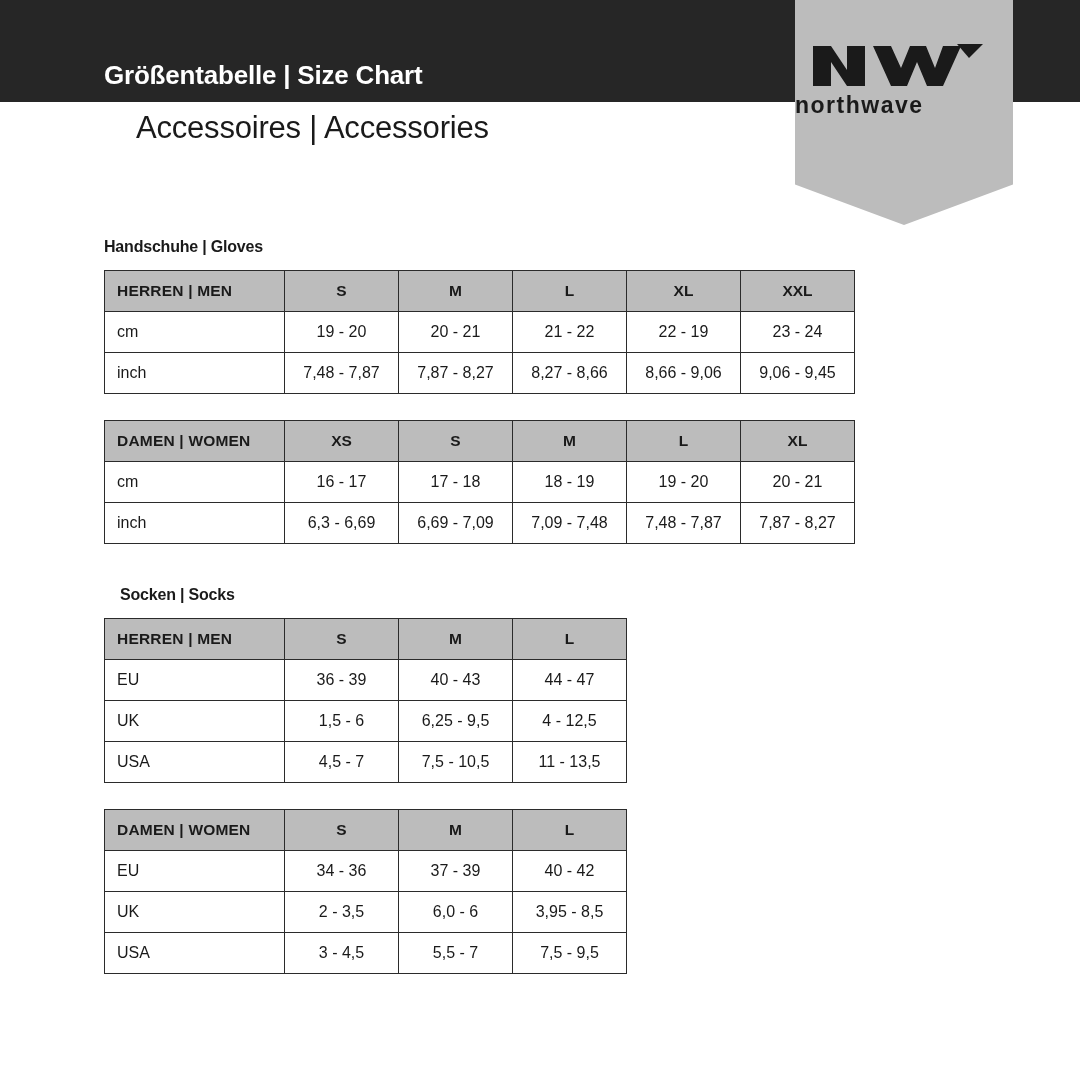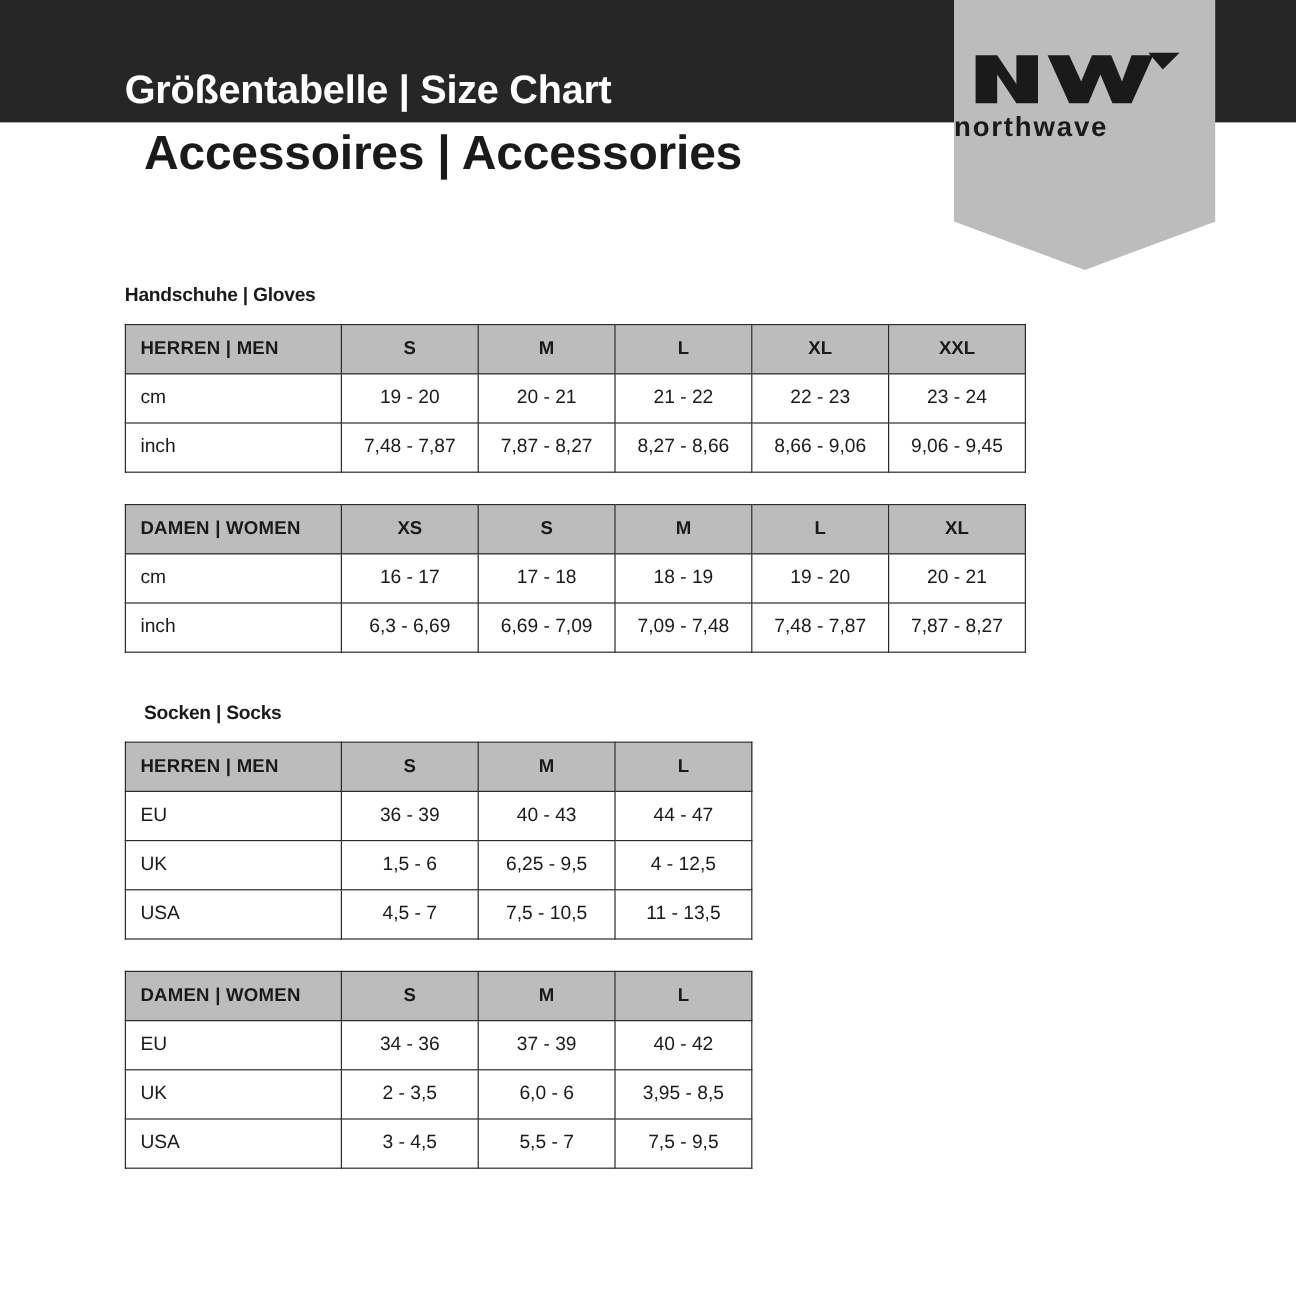--- a/index.html
+++ b/index.html
@@ -57,32 +57,32 @@
     font-family: "Liberation Sans", sans-serif;
   }
 
   .title-block {
     position: absolute;
     top: 52px;
     left: 104px;
     z-index: 8;
   }
   .title-line1 {
-    font-size: 33px;
+    font-size: 26px;
     font-weight: bold;
     color: #ffffff;
     line-height: 46px;
     white-space: nowrap;
     letter-spacing: -0.2px;
   }
   .title-line2 {
     margin-top: 7px;
-    margin-left: 16px;
-    font-size: 40px;
-    font-weight: bold;
+    margin-left: 32px;
+    font-size: 31px;
+    font-weight: normal;
     color: #1a1a1a;
     line-height: 46px;
     white-space: nowrap;
     letter-spacing: -0.2px;
   }
 
   
   .content {
     position: absolute;
     top: 238px;
@@ -174,21 +174,21 @@
           <td>XL</td>
           <td>XXL</td>
         </tr>
       </thead>
       <tbody>
         <tr>
           <td class="rowhead">cm</td>
           <td>19 - 20</td>
           <td>20 - 21</td>
           <td>21 - 22</td>
-          <td>22 - 23</td>
+          <td>22 - 19</td>
           <td>23 - 24</td>
         </tr>
         <tr>
           <td class="rowhead">inch</td>
           <td>7,48 - 7,87</td>
           <td>7,87 - 8,27</td>
           <td>8,27 - 8,66</td>
           <td>8,66 - 9,06</td>
           <td>9,06 - 9,45</td>
         </tr>

